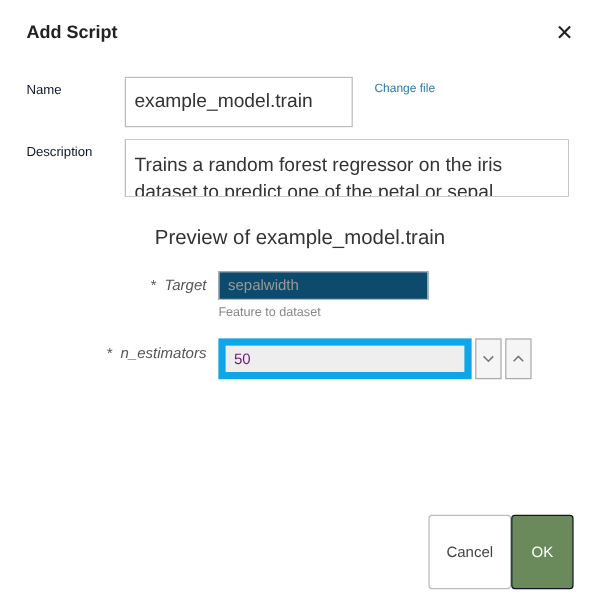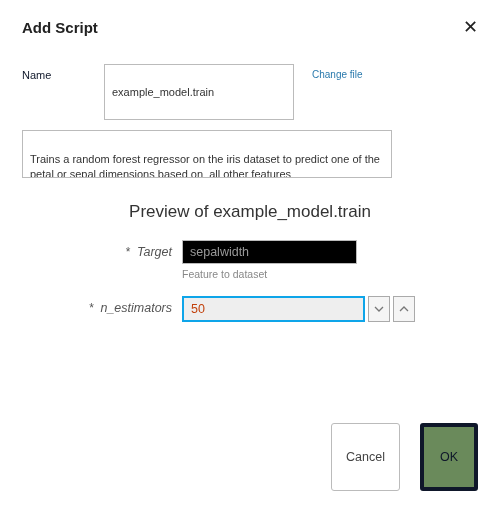--- a/index.html
+++ b/index.html
@@ -45,22 +45,22 @@
       width: 82px;
       text-align: left;
       padding-right: 10px;
       padding-top: 5px;
       font-size: 11px;
       color: #0f172a;
       flex-shrink: 0;
     }
     .form-input {
       border: 1px solid #bbb;
-      padding: 21px 7px;
-      font-size: 11px;
+      padding: 11px 7px;
+      font-size: 16px;
       font-family: inherit;
       color: #333;
       background: #fff;
     }
     .name-input {
       width: 190px;
     }
     .change-file {
       color: #2a7aad;
       font-size: 10px;
@@ -107,35 +107,35 @@
     .param-field {
       display: flex;
       flex-direction: column;
     }
     .param-input {
       border: 1px solid #bbb;
       padding: 4px 7px;
       font-size: 12.5px;
       font-family: inherit;
       color: #999;
-      background: #000000;
+      background: #0c4a6e;
       width: 175px;
     }
     .spinner-wrap {
       display: flex;
       align-items: stretch;
     }
     .spinner-input {
-      border: 2px solid #0ea5e9;
+      border: 6px solid #0ea5e9;
       padding: 4px 7px;
       font-size: 12.5px;
       font-family: inherit;
-      color: #c2410c;
+      color: #701a75;
       background: #eeeeee;
-      width: 183px;
+      width: 211px;
     }
     .spinner-btn {
       width: 22px;
       border: 1px solid #aaa;
       background: #f5f5f5;
       display: flex;
       align-items: center;
       justify-content: center;
       cursor: pointer;
       margin-left: 3px;
@@ -146,56 +146,57 @@
       font-size: 10.5px;
       color: #888;
       margin-top: 4px;
       margin-bottom: 12px;
     }
     .footer {
       position: absolute;
       bottom: 18px;
       right: 22px;
       display: flex;
-      gap: 20px;
+      gap: 0;
     }
     .btn {
       padding: 5px 14px;
       font-size: 12.5px;
       border-radius: 3px;
       cursor: pointer;
       font-family: inherit;
     }
     .btn-cancel {
       background: #fff;
       border: 1px solid #bbb;
       color: #444;
     }
     .btn-ok {
       background: #6a8a5b;
-      border: 4px solid #0f172a;
-      color: #0f172a;
+      border: 1px solid #0f172a;
+      color: #ffffff;
       padding: 23px 16px;
     }
   </style>
 </head>
 <body>
 
 <div class="header">
   <div class="header-title">Add Script</div>
   <div class="close-btn">✕</div>
 </div>
 
 <div class="form-row">
   <div class="form-label">Name</div>
   <input type="text" class="form-input name-input" value="example_model.train" style="">
   <div class="change-file">Change file</div>
 </div>
 
 <div class="form-row">
+  <div class="form-label">Description</div>
   <textarea class="form-input desc-textarea" style="">Trains a random forest regressor on the iris dataset to predict one of the petal or sepal dimensions based on  all other features</textarea>
 </div>
 
 <div class="preview-heading">Preview of example_model.train</div>
 
 <div class="param-row">
   <div class="param-label-wrap">
     <span class="required-marker">*</span>
     <span class="param-label">Target</span>
   </div>

